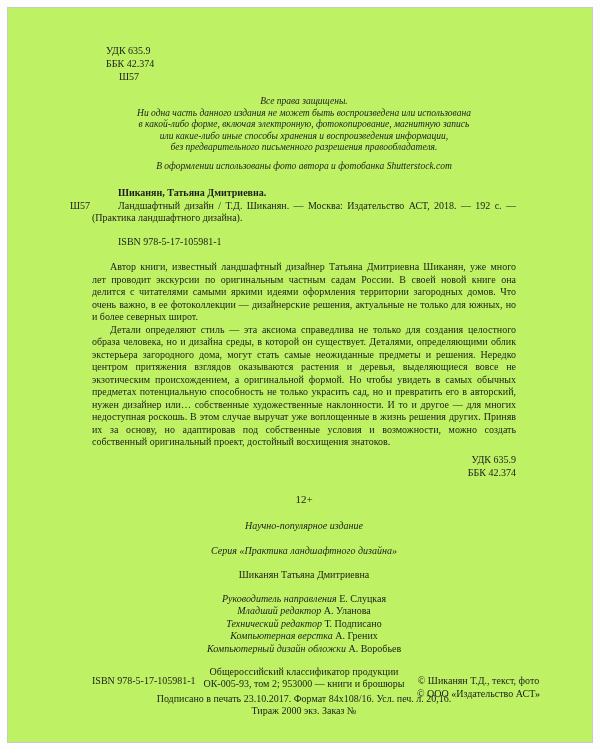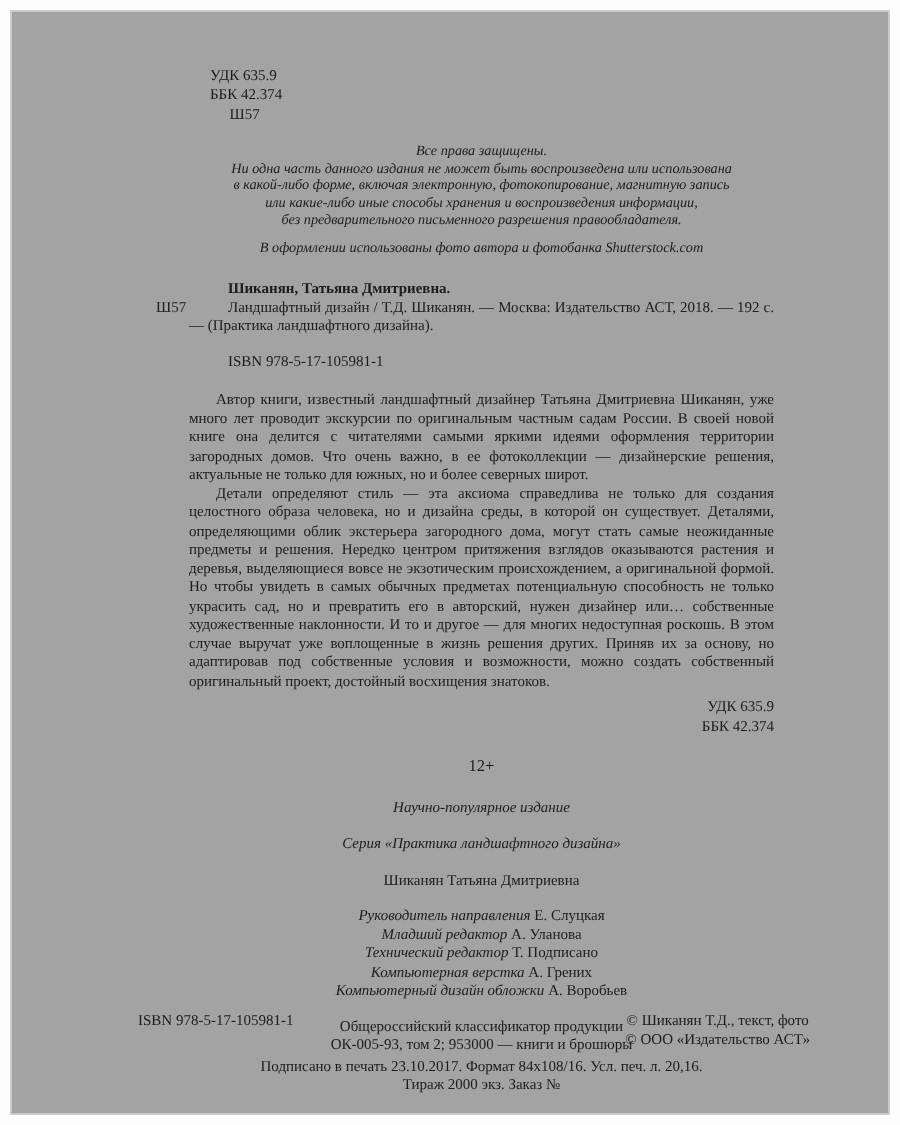--- a/index.html
+++ b/index.html
@@ -6,27 +6,26 @@
     margin: 0;
     padding: 0;
     width: 600px;
     height: 750px;
     background: #fdfdfd;
     overflow: hidden;
   }
   .sheet {
     position: absolute;
     inset: 7px;
-    background: #a3a3a3;
+    background: #bef264;
     border: 1px solid #c9c9c9;
     font-family: "Liberation Serif", "DejaVu Serif", serif;
     font-size: 10px;
     line-height: 12.5px;
     color: #1c1c1c;
-    padding-left: 34px;
   }
   .content {
     padding: 36px 76px 0 84px;
   }
   
   .codes-top { margin-left: 14px; line-height: 13px; }
   .codes-top .shelf { margin-left: 13px; }
   
   .rights {
     margin-top: 13px;

